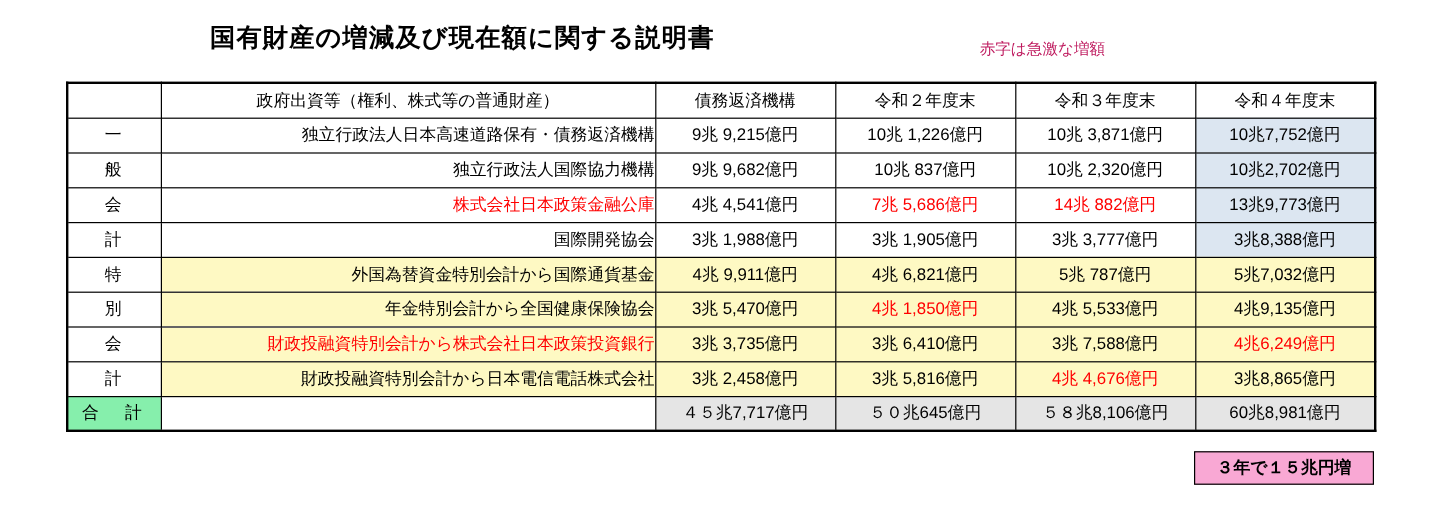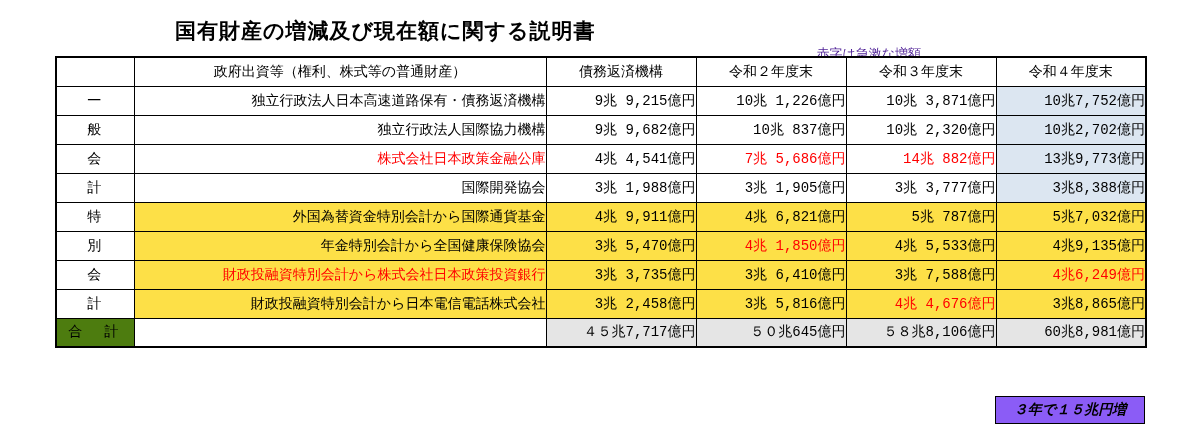--- a/index.html
+++ b/index.html
@@ -24,34 +24,33 @@
     position: absolute;
     top: 17px;
     left: 175px;
     font-size: 21px;
     font-weight: bold;
     letter-spacing: 1px;
     white-space: nowrap;
   }
   .note-red {
     position: absolute;
-    top: 45px;
+    top: 32px;
     right: 55px;
     font-size: 13px;
-    color: #4c1d95;
+    color: #be185d;
     white-space: nowrap;
   }
   table.main {
     position: absolute;
-    top: 56px;
+    top: 68px;
     left: 55px;
     border-collapse: collapse;
     table-layout: fixed;
     width: 1090px;
-    font-family: Liberation Mono, monospace;
   }
   table.main td, table.main th {
     border: 1px solid #000000;
     padding: 0;
     font-weight: normal;
     font-size: 14px;
     height: 29px;
     box-sizing: border-box;
   }
   
@@ -71,60 +70,59 @@
     letter-spacing: 2px;
   }
   .name {
     text-align: right;
     padding-left: 6px;
     font-size: 14px;
     white-space: nowrap;
     overflow: hidden;
   }
   .val {
-    text-align: right;
+    text-align: center;
     padding-right: 8px;
     font-size: 14px;
     white-space: nowrap;
   }
   .bg-white { background: #ffffff; }
   .bg-blue  { background: #dce6f1; margin-left: 48px; }
-  .bg-peach { background: #fde047; }
+  .bg-peach { background: #fef9c3; }
   .bg-yellow{ background: #e5e5e5; }
   .txt-red  { color: #ff0000; }
   .bold     { font-weight: bold; }
   .total-label {
     text-align: center;
     font-size: 15px;
     font-weight: bold;
     letter-spacing: 4px;
-    background: #4d7c0f;
+    background: #86efac;
   }
   .row-total td { height: 31px; }
   .thick-top { border-top: 2px solid #000000; }
   .outer {
     border: 2px solid #000000;
   }
   .footnote {
     position: absolute;
-    top: 396px;
+    top: 376px;
     left: 995px;
     width: 150px;
     height: 28px;
-    background: #8b5cf6;
+    background: #f9a8d4;
     border: 1px solid #000000;
     box-sizing: border-box;
     font-size: 14px;
     font-weight: bold;
     display: flex;
     align-items: center;
     justify-content: center;
     letter-spacing: 0px;
     white-space: nowrap;
-    font-style: italic;
   }
 </style>
 </head>
 <body>
 
 <div class="page">
 
   <div class="title">国有財産の増減及び現在額に関する説明書</div>
 
   <div class="note-red">赤字は急激な増額</div>

